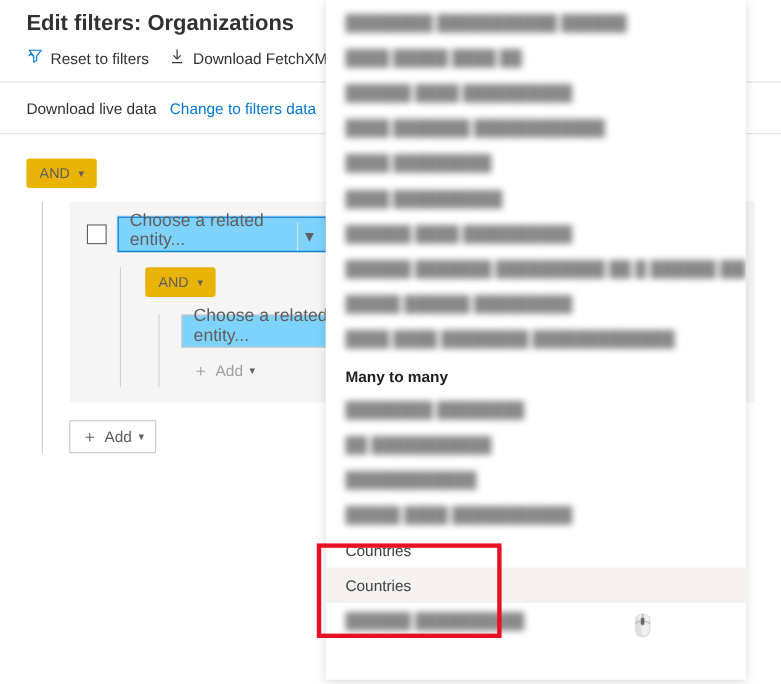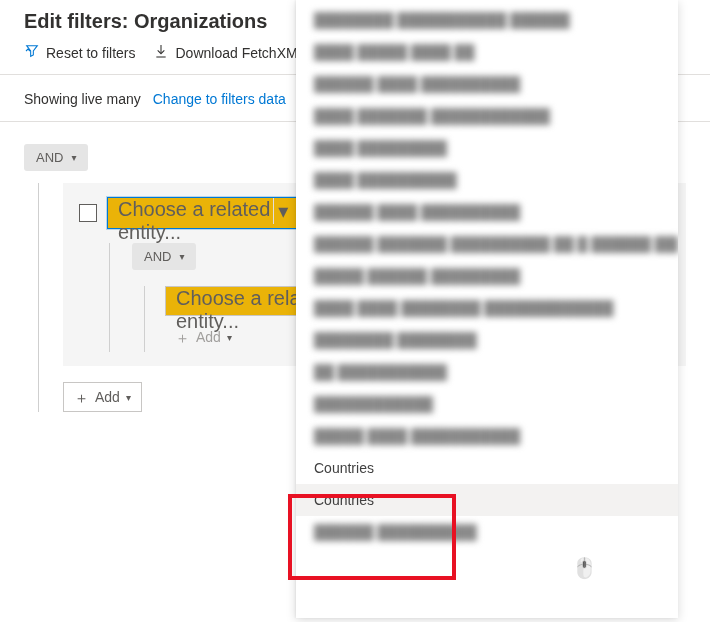--- a/index.html
+++ b/index.html
@@ -44,21 +44,21 @@
     border-bottom: 1px solid #e1dfdd;
   }
   .status-link { color: #0078d4; cursor: pointer; }
   .filter-canvas {
     padding: 22px 24px;
   }
   .and-chip {
     display: inline-flex;
     align-items: center;
     gap: 8px;
-    background: #e5e5e5;
+    background: #eab308;
     border-radius: 3px;
     padding: 6px 12px;
     font-size: 13px;
     color: #605e5c;
     cursor: pointer;
     text-align: right;
   }
   .chev { font-size: 10px; color: #605e5c; }
   .tree-lvl1 {
     margin-left: 14px;
@@ -80,28 +80,28 @@
   .checkbox {
     width: 18px; height: 18px;
     border: 1px solid #605e5c;
     background: #fff;
     cursor: pointer;
   }
   .entity-picker {
     flex: none;
     width: 190px;
     height: 32px;
-    background: #eab308;
+    background: #7dd3fc;
     border: 1px solid #0078d4;
     box-shadow: 0 0 0 1px rgba(0,120,212,.25);
     display: flex;
-    align-items: flex-start;
+    align-items: flex-end;
     justify-content: space-between;
     padding: 0 8px 0 10px;
-    font-size: 20px;
+    font-size: 16px;
     color: #605e5c;
     cursor: pointer;
   }
   .chev-box {
     width: 26px; height: 26px;
     display:flex; align-items:center; justify-content:center;
     border-left: 1px solid #e1dfdd;
     margin-right:-4px;
   }
   .nested {
@@ -204,21 +204,21 @@
           <path d="M12 3v12"></path>
           <path d="M7 11l5 5 5-5"></path>
           <path d="M5 21h14"></path>
         </svg>
     </span>
     <span>Download FetchXM</span>
   </div>
 </div>
 
 <div class="status-bar">
-  <span>Showing live many</span>
+  <span>Download live data</span>
   <span class="status-link">Change to filters data</span>
 </div>
 
 <div class="filter-canvas">
   <div class="and-chip">
     <span>AND</span>
     <span class="chev">▾</span>
   </div>
 
   <div class="tree-lvl1">
@@ -261,20 +261,21 @@
   <div class="dd-item blurred">████████ ███████████ ██████</div>
   <div class="dd-item blurred">████ █████ ████ ██</div>
   <div class="dd-item blurred">██████ ████ ██████████</div>
   <div class="dd-item blurred">████ ███████ ████████████</div>
   <div class="dd-item blurred">████ █████████</div>
   <div class="dd-item blurred">████ ██████████</div>
   <div class="dd-item blurred">██████ ████ ██████████</div>
   <div class="dd-item blurred">██████ ███████ ██████████ ██ █ ██████ ██████</div>
   <div class="dd-item blurred">█████ ██████ █████████</div>
   <div class="dd-item blurred">████ ████ ████████ █████████████</div>
+  <div class="dd-header">Many to many</div>
   <div class="dd-item blurred">████████ ████████</div>
   <div class="dd-item blurred">██ ███████████</div>
   <div class="dd-item blurred">████████████</div>
   <div class="dd-item blurred">█████ ████ ███████████</div>
   <div class="dd-item">Countries</div>
   <div class="dd-item hover">Countries</div>
   <div class="dd-item blurred">██████ ██████████</div>
 </div>
 
 <div class="highlight-box"></div>

